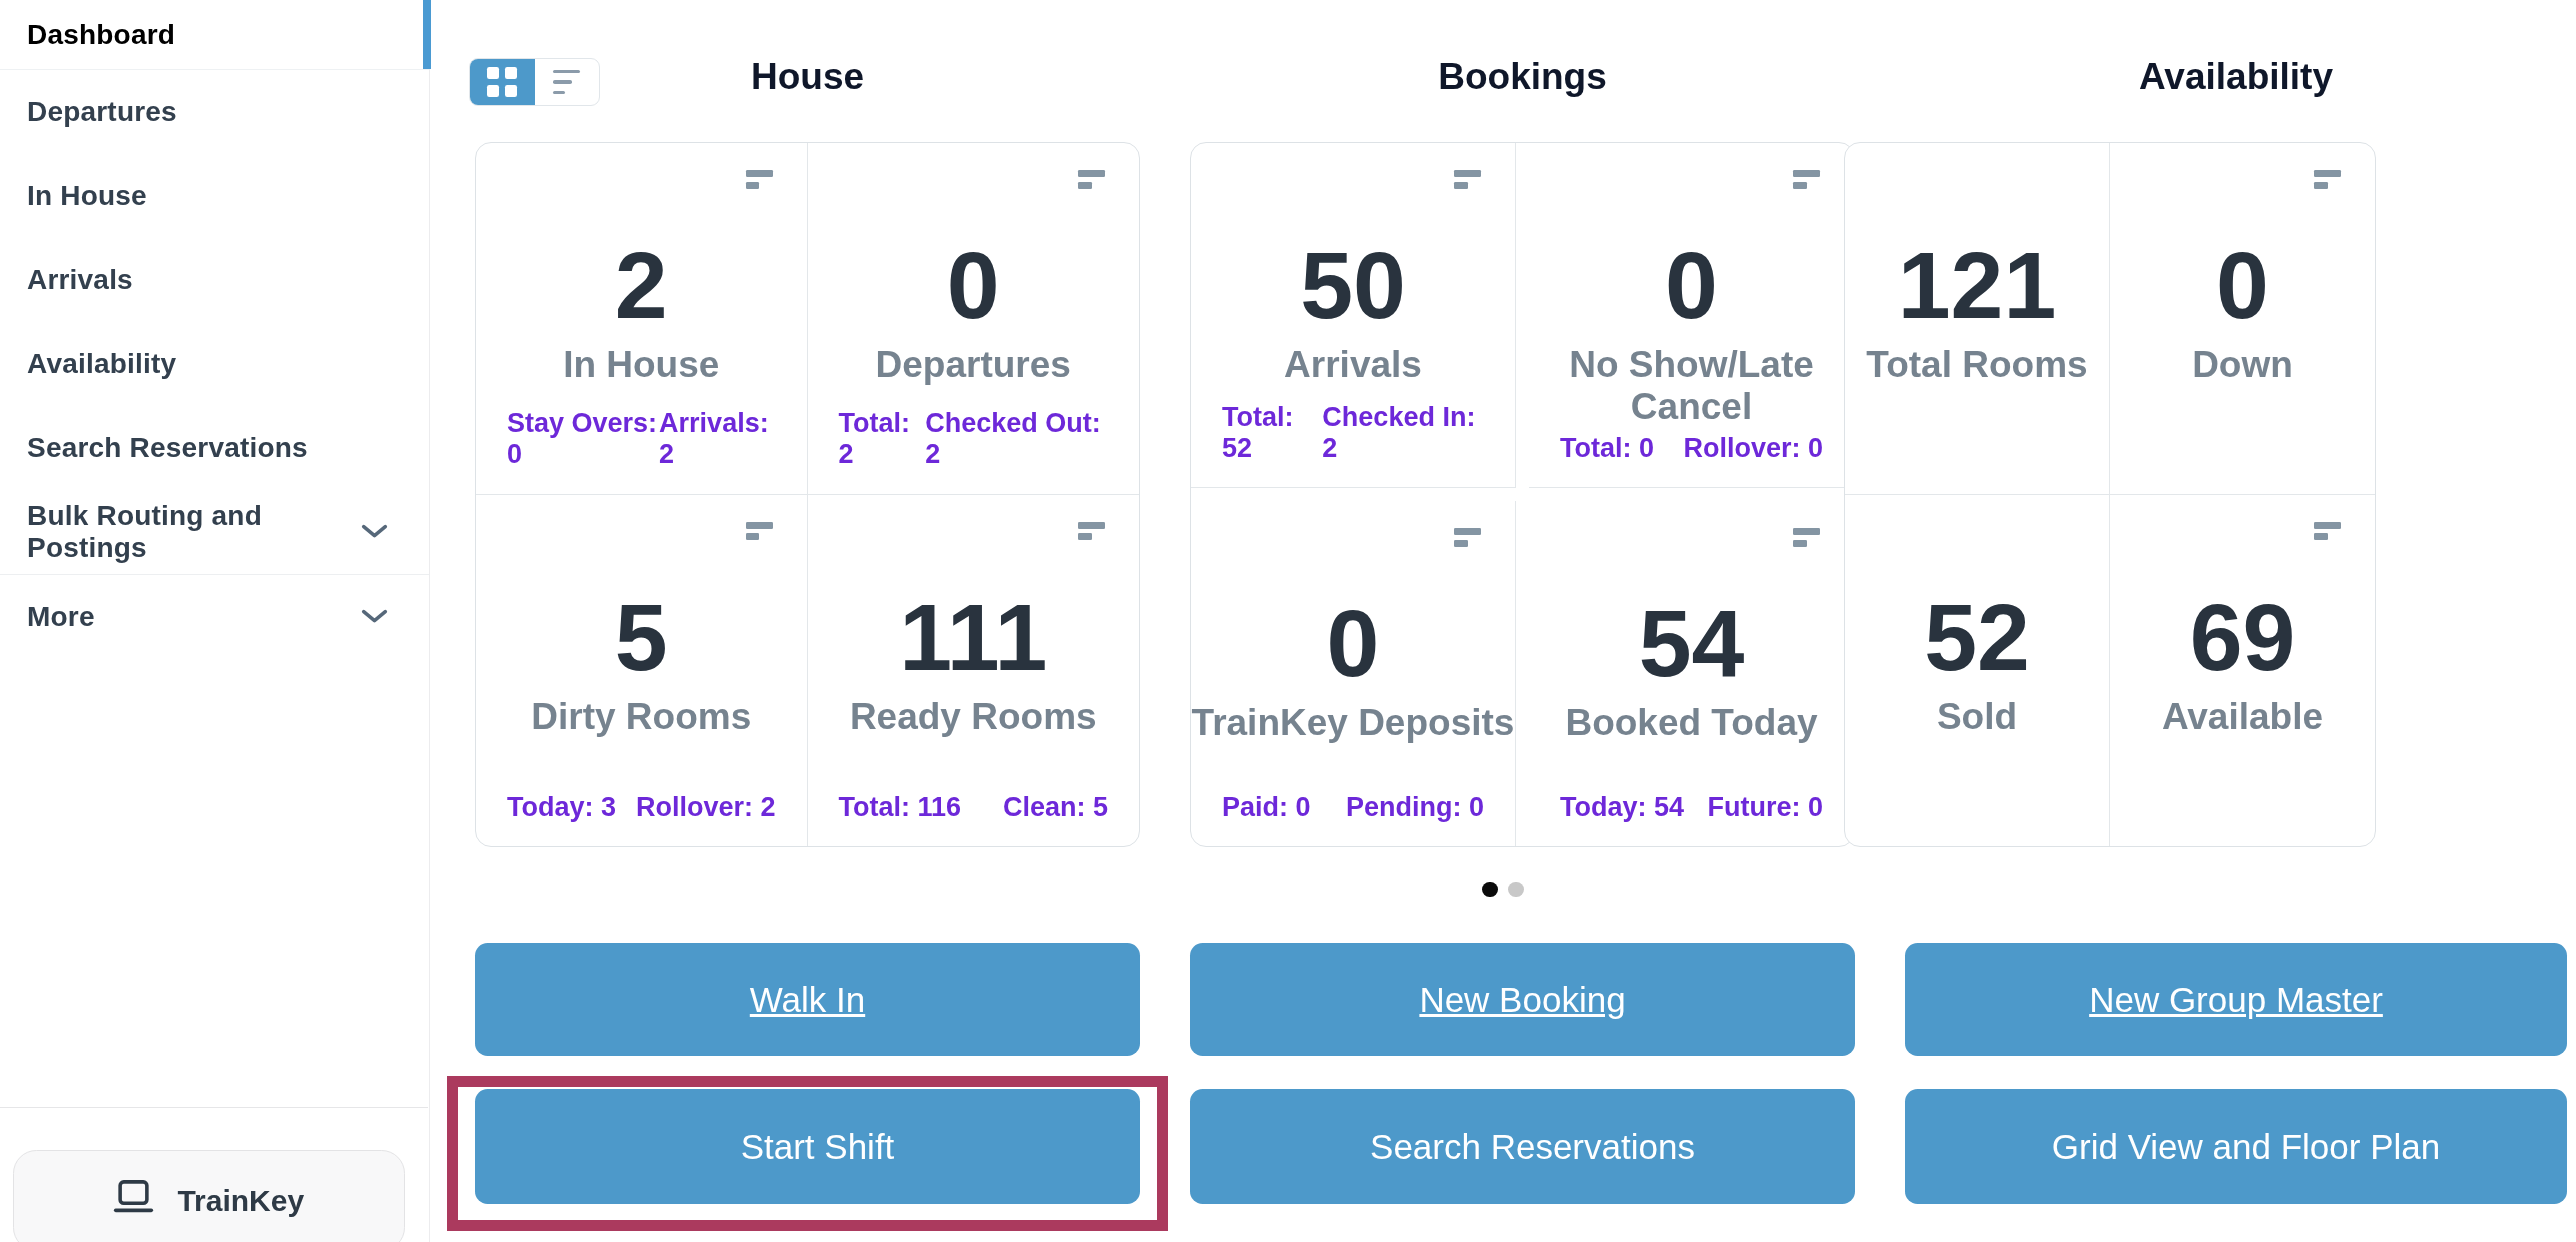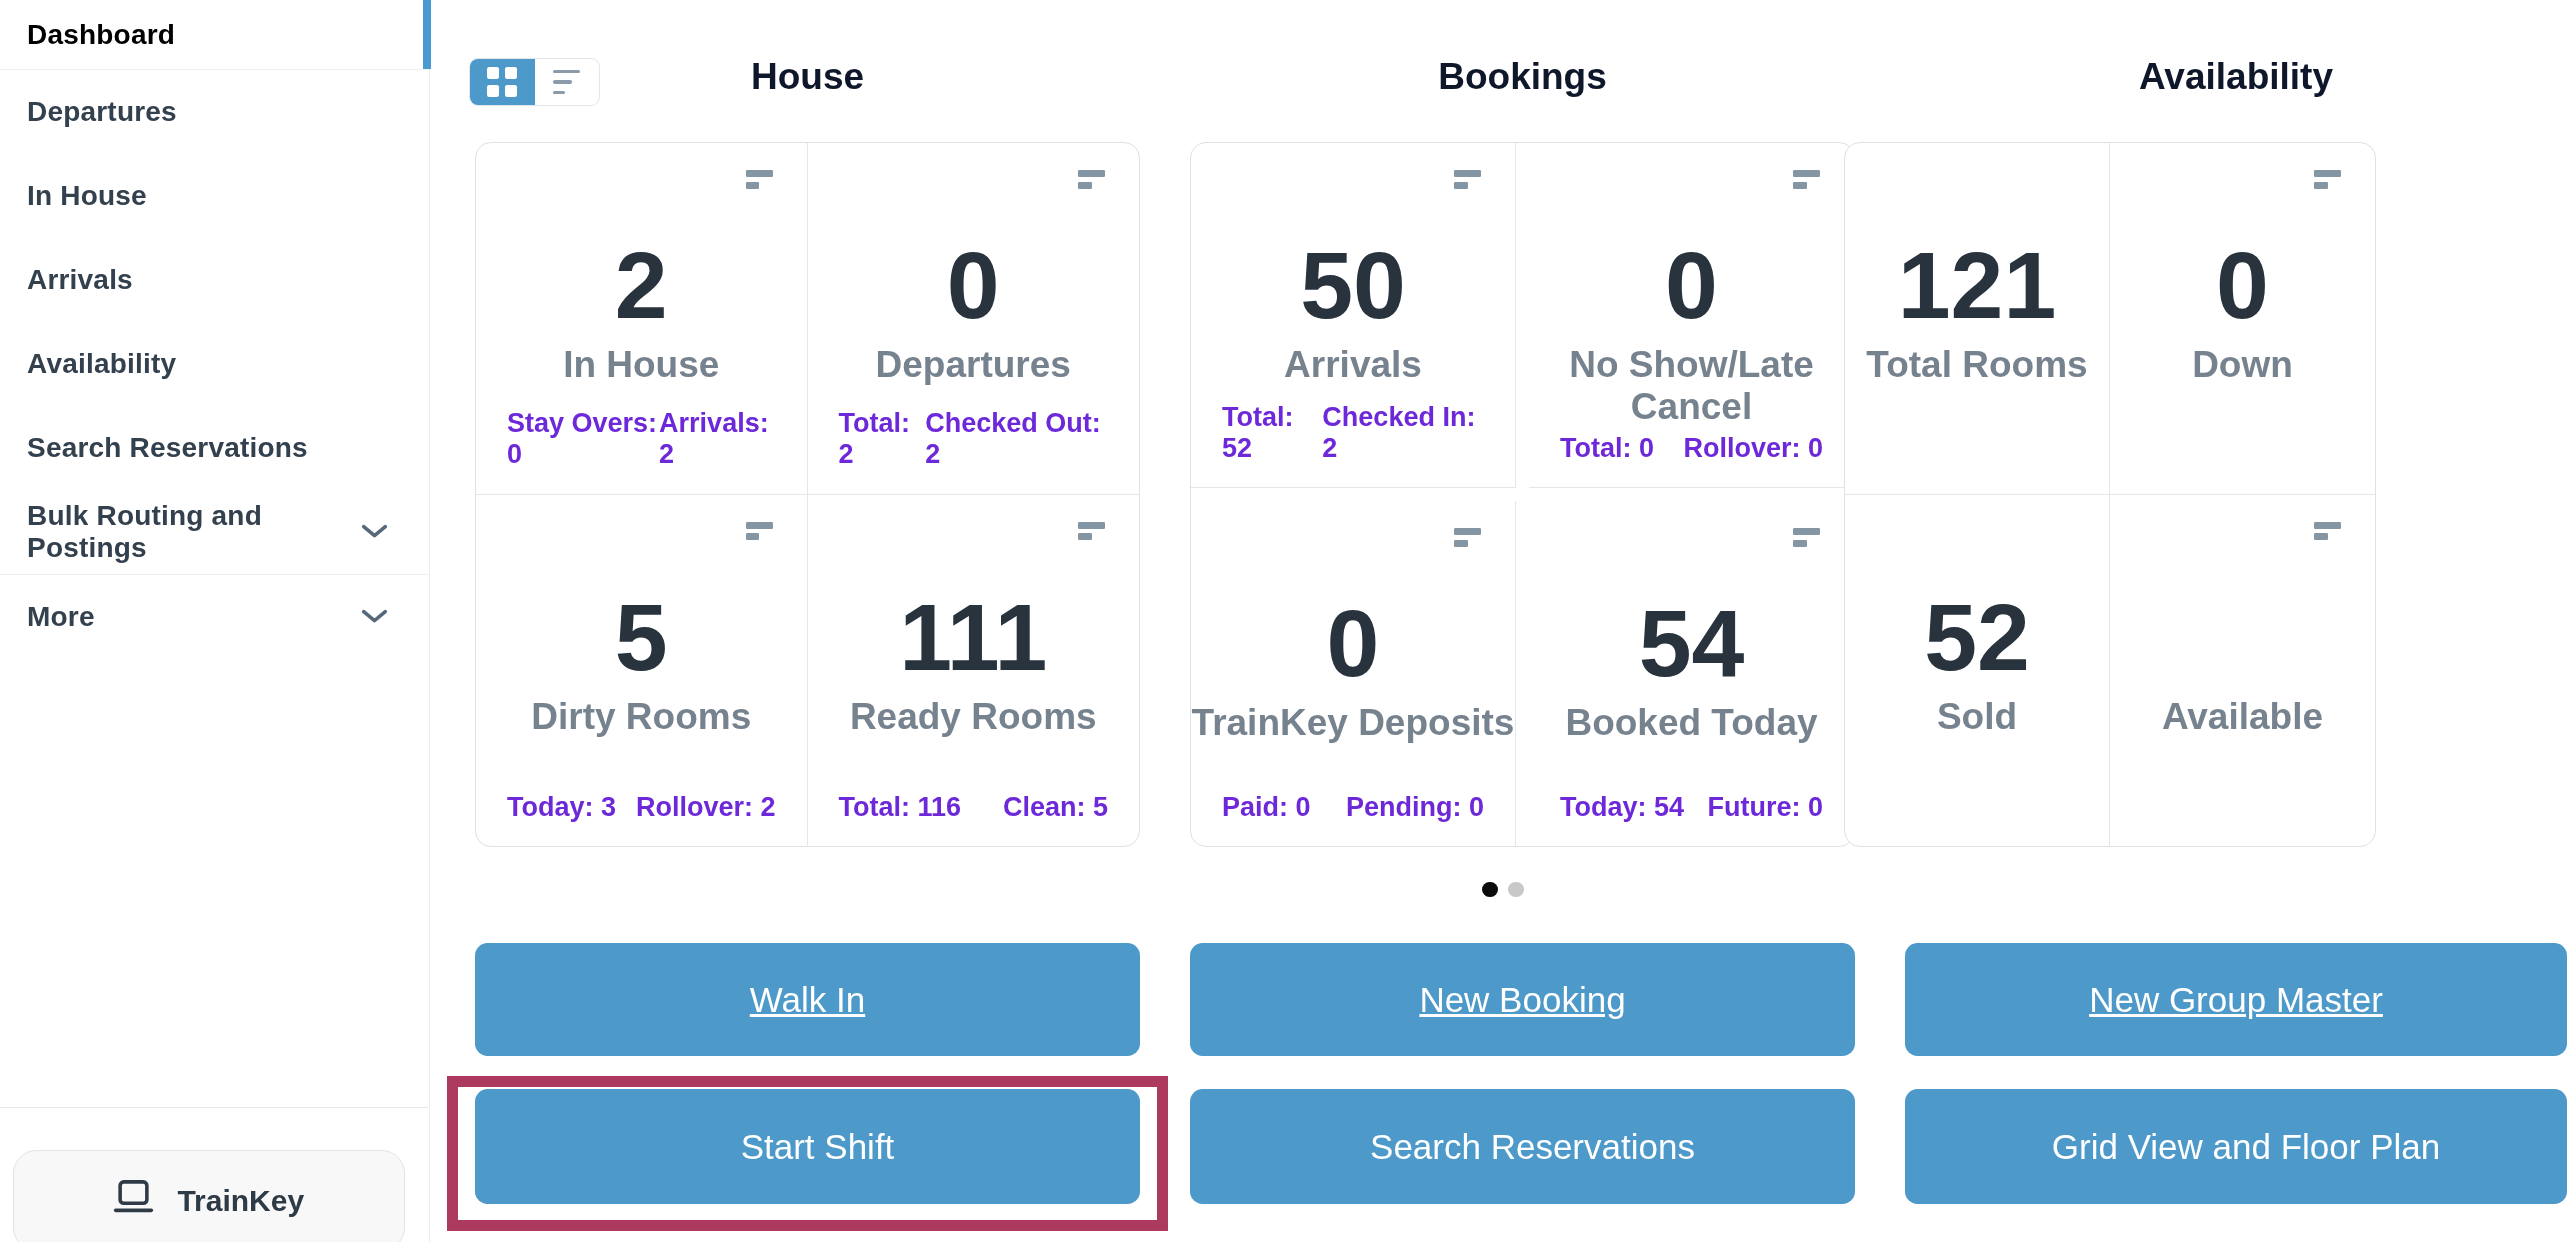--- a/index.html
+++ b/index.html
@@ -260,20 +260,21 @@
   </div>
   <div class="card br">
     <div class="card-value">52</div>
     <div class="card-label">Sold</div>
   </div>
   <div class="card">
     <span class="menu-icon">
         <i></i>
         <i></i>
       </span>
+    <div class="card-value">69</div>
     <div class="card-label">Available</div>
   </div>
 </section>
 
 <div class="dots">
   <span class="dot on"></span>
   <span class="dot"></span>
 </div>
 
 <button class="abtn c1 r1">Walk In</button>

